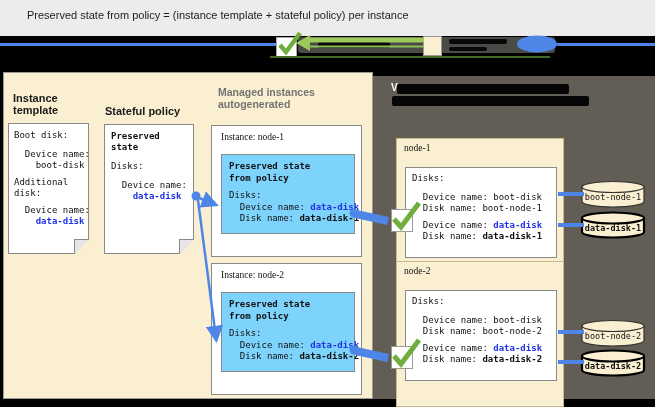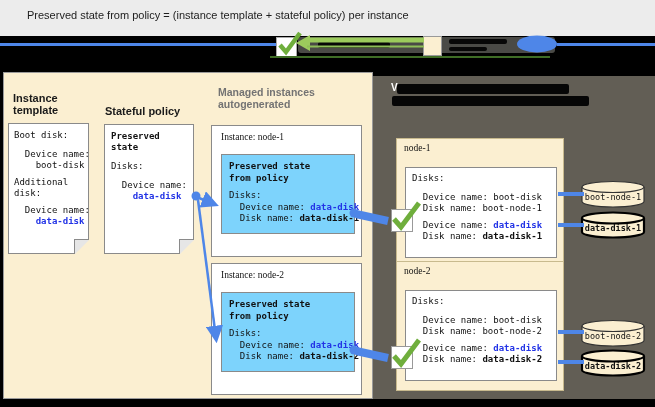--- a/index.html
+++ b/index.html
@@ -158,21 +158,21 @@
         <div class="mono-line">Disks:</div>
         <div class="gap8"></div>
         <div class="mono-line">  Device name: boot-disk</div>
         <div class="mono-line">  Disk name: boot-node-1</div>
         <div class="gap6"></div>
         <div class="mono-line"><span>  Device name: </span><span class="blue-value">data-disk</span></div>
         <div class="mono-line"><span>  Disk name: </span><span class="bold">data-disk-1</span></div>
       </div>
     </div>
 
-    <div class="abs vm-box" style="left:23px;top:185px;width:168px;height:130px;">
+    <div class="abs vm-box" style="left:23px;top:185px;width:168px;height:146px;">
       <div class="vm-title">node-2</div>
       <div class="vm-inner">
         <div class="mono-line">Disks:</div>
         <div class="gap8"></div>
         <div class="mono-line">  Device name: boot-disk</div>
         <div class="mono-line">  Disk name: boot-node-2</div>
         <div class="gap6"></div>
         <div class="mono-line"><span>  Device name: </span><span class="blue-value">data-disk</span></div>
         <div class="mono-line"><span>  Disk name: </span><span class="bold">data-disk-2</span></div>
       </div>

